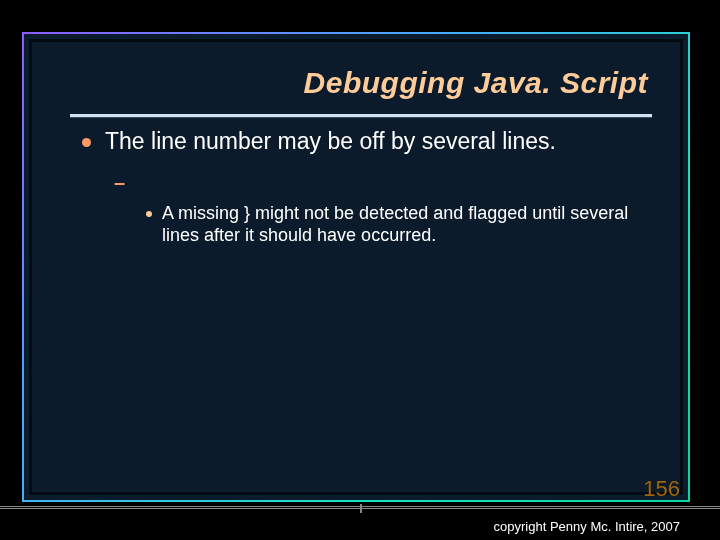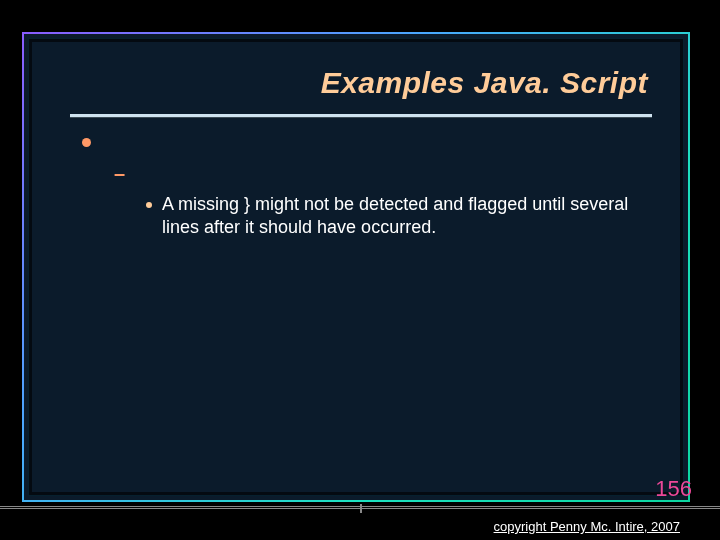--- a/index.html
+++ b/index.html
@@ -95,23 +95,23 @@
     line-height: 1.25;
   }
   .dot3 {
     width: 6px; height: 6px; border-radius: 50%;
     background: #ffcc99;
     margin-top: 9px;
     flex: 0 0 auto;
   }
   .page-num {
     position: absolute;
-    right: 28px;
+    right: 40px;
     bottom: 38px;
-    color: #ec4899;
+    color: #a16207;
     font-size: 22px;
   }
   .bottom-rule {
     position: absolute;
     left: 0; right: 0;
     bottom: 31px;
     height: 3px;
     border-top: 1px solid #888;
     border-bottom: 1px solid #888;
   }
@@ -123,35 +123,35 @@
     width: 2px;
     height: 9px;
     background: #888;
   }
   .copyright {
     position: absolute;
     right: 40px;
     bottom: 6px;
     font-size: 13px;
     color: #fff;
-    text-decoration: underline;
   }
 </style>
 </head>
 <body>
 
 <div class="frame">
   <div class="inner-shadow"></div>
   <div class="content">
-    <div class="title">Examples Java. Script</div>
+    <div class="title">Debugging Java. Script</div>
     <div class="title-rule"></div>
 
     <div class="body">
       <div class="bullet-l1">
         <span class="dot1"></span>
+        <span>The line number may be off by several lines.</span>
       </div>
       <div class="bullet-l2">
         <span class="dash">–</span>
       </div>
       <div class="bullet-l3">
         <span class="dot3"></span>
         <span>A missing } might not be detected and flagged until several lines after it should have occurred.</span>
       </div>
     </div>
   </div>

